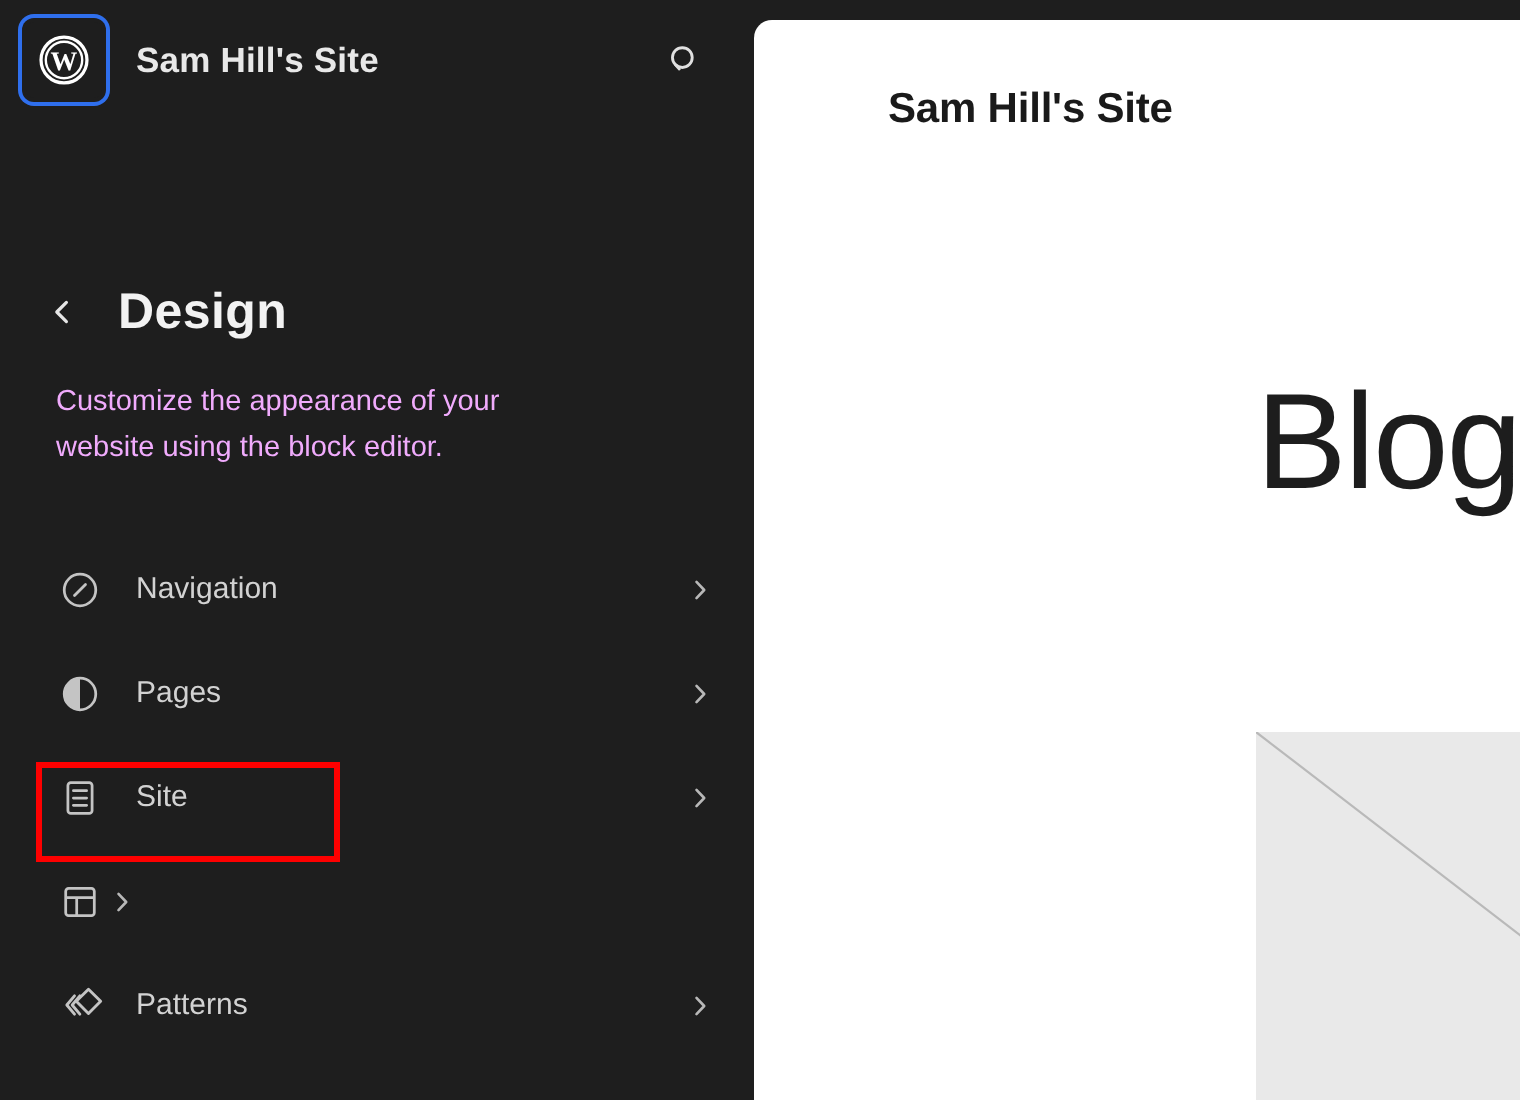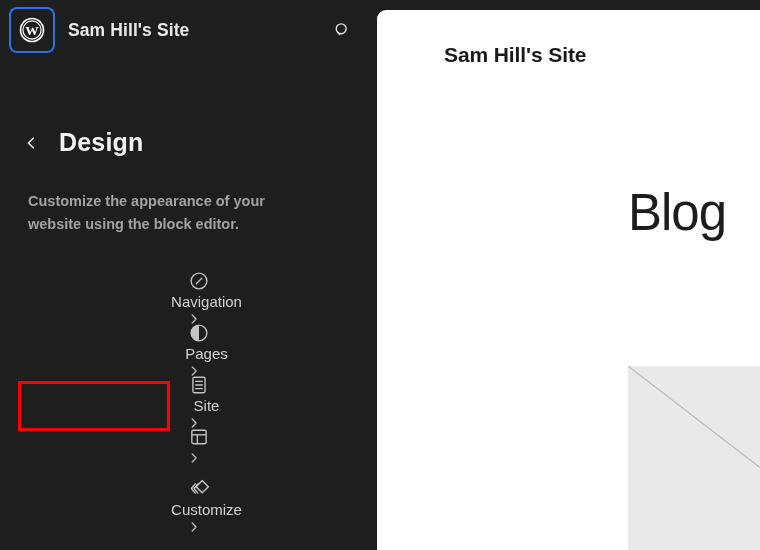--- a/index.html
+++ b/index.html
@@ -69,62 +69,60 @@
     align-items: center;
     justify-content: center;
     border-radius: 3px;
     flex: 0 0 34px;
     margin-right: 4px;
   }
 
   
   .design-head {
     display: flex;
-    align-items: flex-start;
+    align-items: center;
     padding: 0 0 0 16px;
     height: 56px;
     margin-top: 68px;
   }
   .back-btn {
     width: 30px;
     height: 30px;
     display: flex;
     align-items: center;
     justify-content: center;
     flex: 0 0 30px;
   }
   .design-title {
     color: #f2f2f2;
     font-size: 25px;
     font-weight: 700;
     margin-left: 13px;
     letter-spacing: 0.2px;
   }
   .design-desc {
-    color: #a3a3a3;
+    color: #f0abfc;
     font-size: 14.5px;
     line-height: 1.62;
     padding: 6px 0 0 28px;
     width: 268px;
-    font-weight: bold;
   }
 
   
   .menu {
     margin-top: 32px;
   }
   .menu-item {
     position: relative;
     height: 52px;
     display: flex;
     align-items: center;
     padding-left: 28px;
     padding-right: 8px;
     box-sizing: border-box;
-    flex-direction: column;
   }
   .menu-icon {
     width: 24px;
     height: 24px;
     flex: 0 0 24px;
     display: flex;
     align-items: center;
     justify-content: center;
   }
   .menu-label {
@@ -180,21 +178,21 @@
     letter-spacing: -0.1px;
     position: absolute;
     left: 67px;
     top: 33px;
     white-space: nowrap;
   }
   .pv-blog {
     position: absolute;
     left: 251px;
     top: 177px;
-    font-size: 51px;
+    font-size: 68px;
     font-weight: 300;
     color: #1d1d1d;
     letter-spacing: -1px;
     line-height: 1;
   }
   .pv-image-ph {
     position: absolute;
     left: 251px;
     top: 356px;
     width: 260px;
@@ -307,21 +305,21 @@
       </div>
 
       <div class="menu-item">
         <span class="menu-icon">
           <svg width="23" height="23" viewBox="0 0 24 24" aria-hidden="true">
             <rect x="11.4" y="5.6" width="9.0" height="9.0" transform="rotate(45 15.9 10.1)" fill="none" stroke="#c4c4c4" stroke-width="1.5" stroke-linejoin="round"></rect>
             <polyline points="8.6,7.2 4.6,12.0 8.6,16.8" fill="none" stroke="#c4c4c4" stroke-width="1.5" stroke-linecap="round" stroke-linejoin="round"></polyline>
             <polyline points="11.4,7.2 7.4,12.0 11.4,16.8" fill="none" stroke="#c4c4c4" stroke-width="1.5" stroke-linecap="round" stroke-linejoin="round"></polyline>
           </svg>
         </span>
-        <span class="menu-label">Customize</span>
+        <span class="menu-label">Patterns</span>
         <span class="menu-chev">
           <svg width="14" height="14" viewBox="0 0 16 16" aria-hidden="true">
             <polyline points="6.0,3.4 10.4,8 6.0,12.6" fill="none" stroke="#b8b8b8" stroke-width="1.5" stroke-linecap="round" stroke-linejoin="round"></polyline>
           </svg>
         </span>
       </div>
 
     </div>
 
     <div class="annot"></div>

